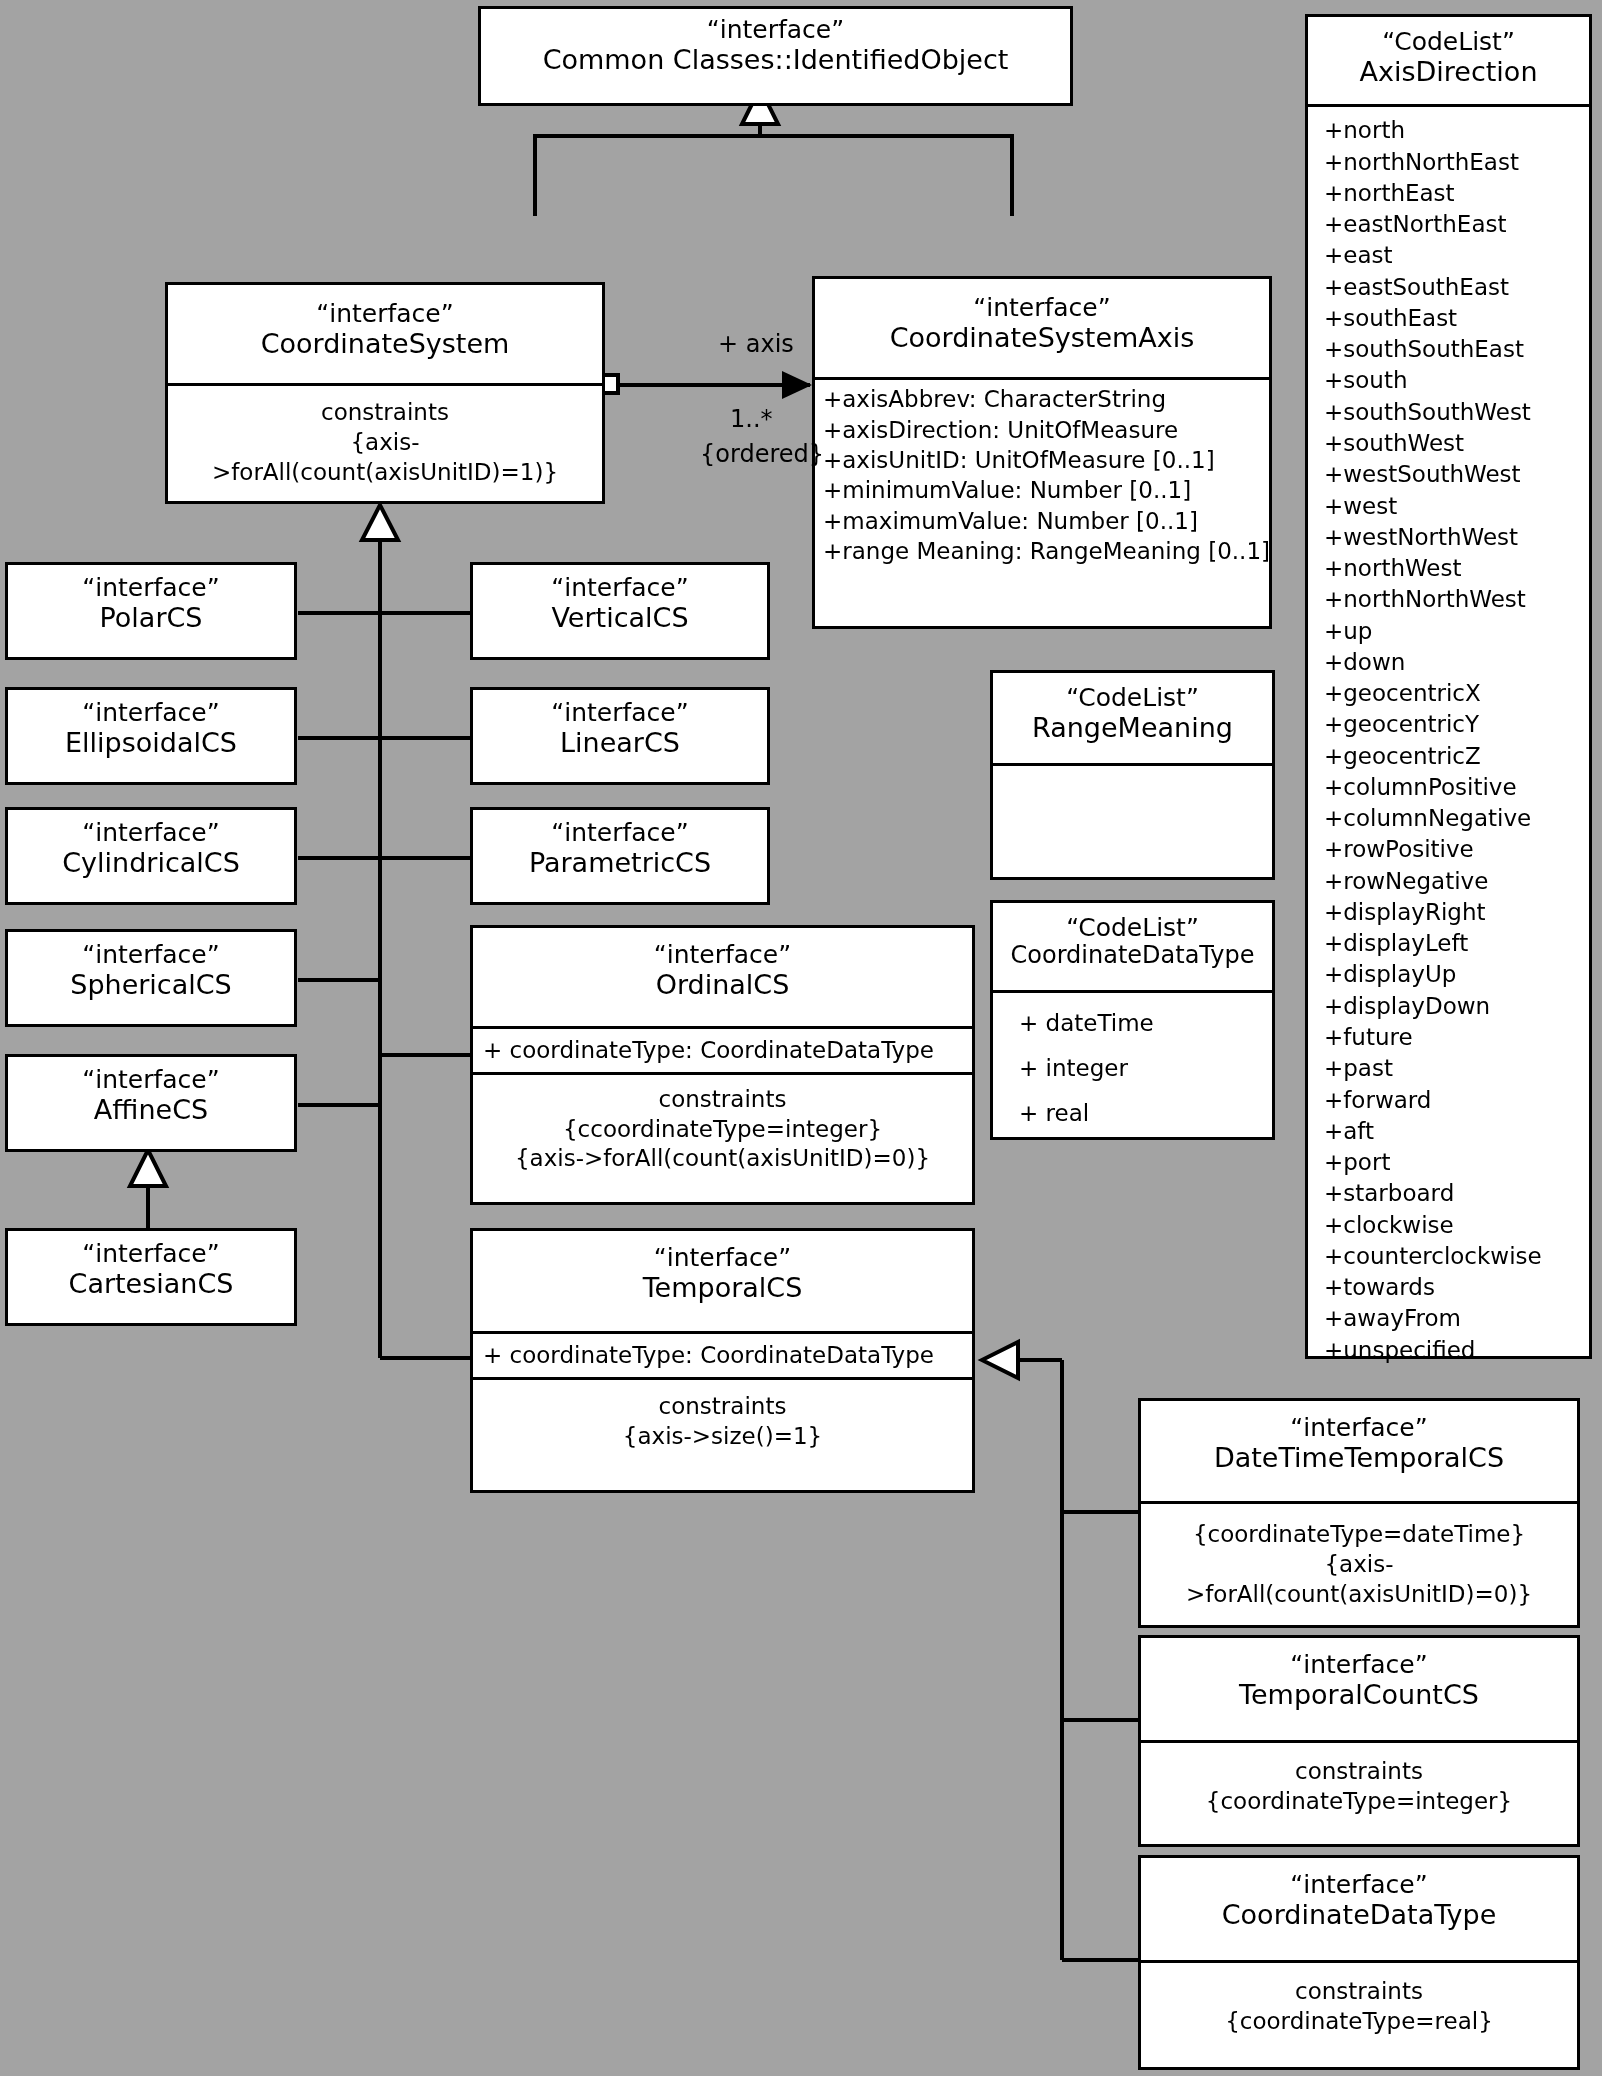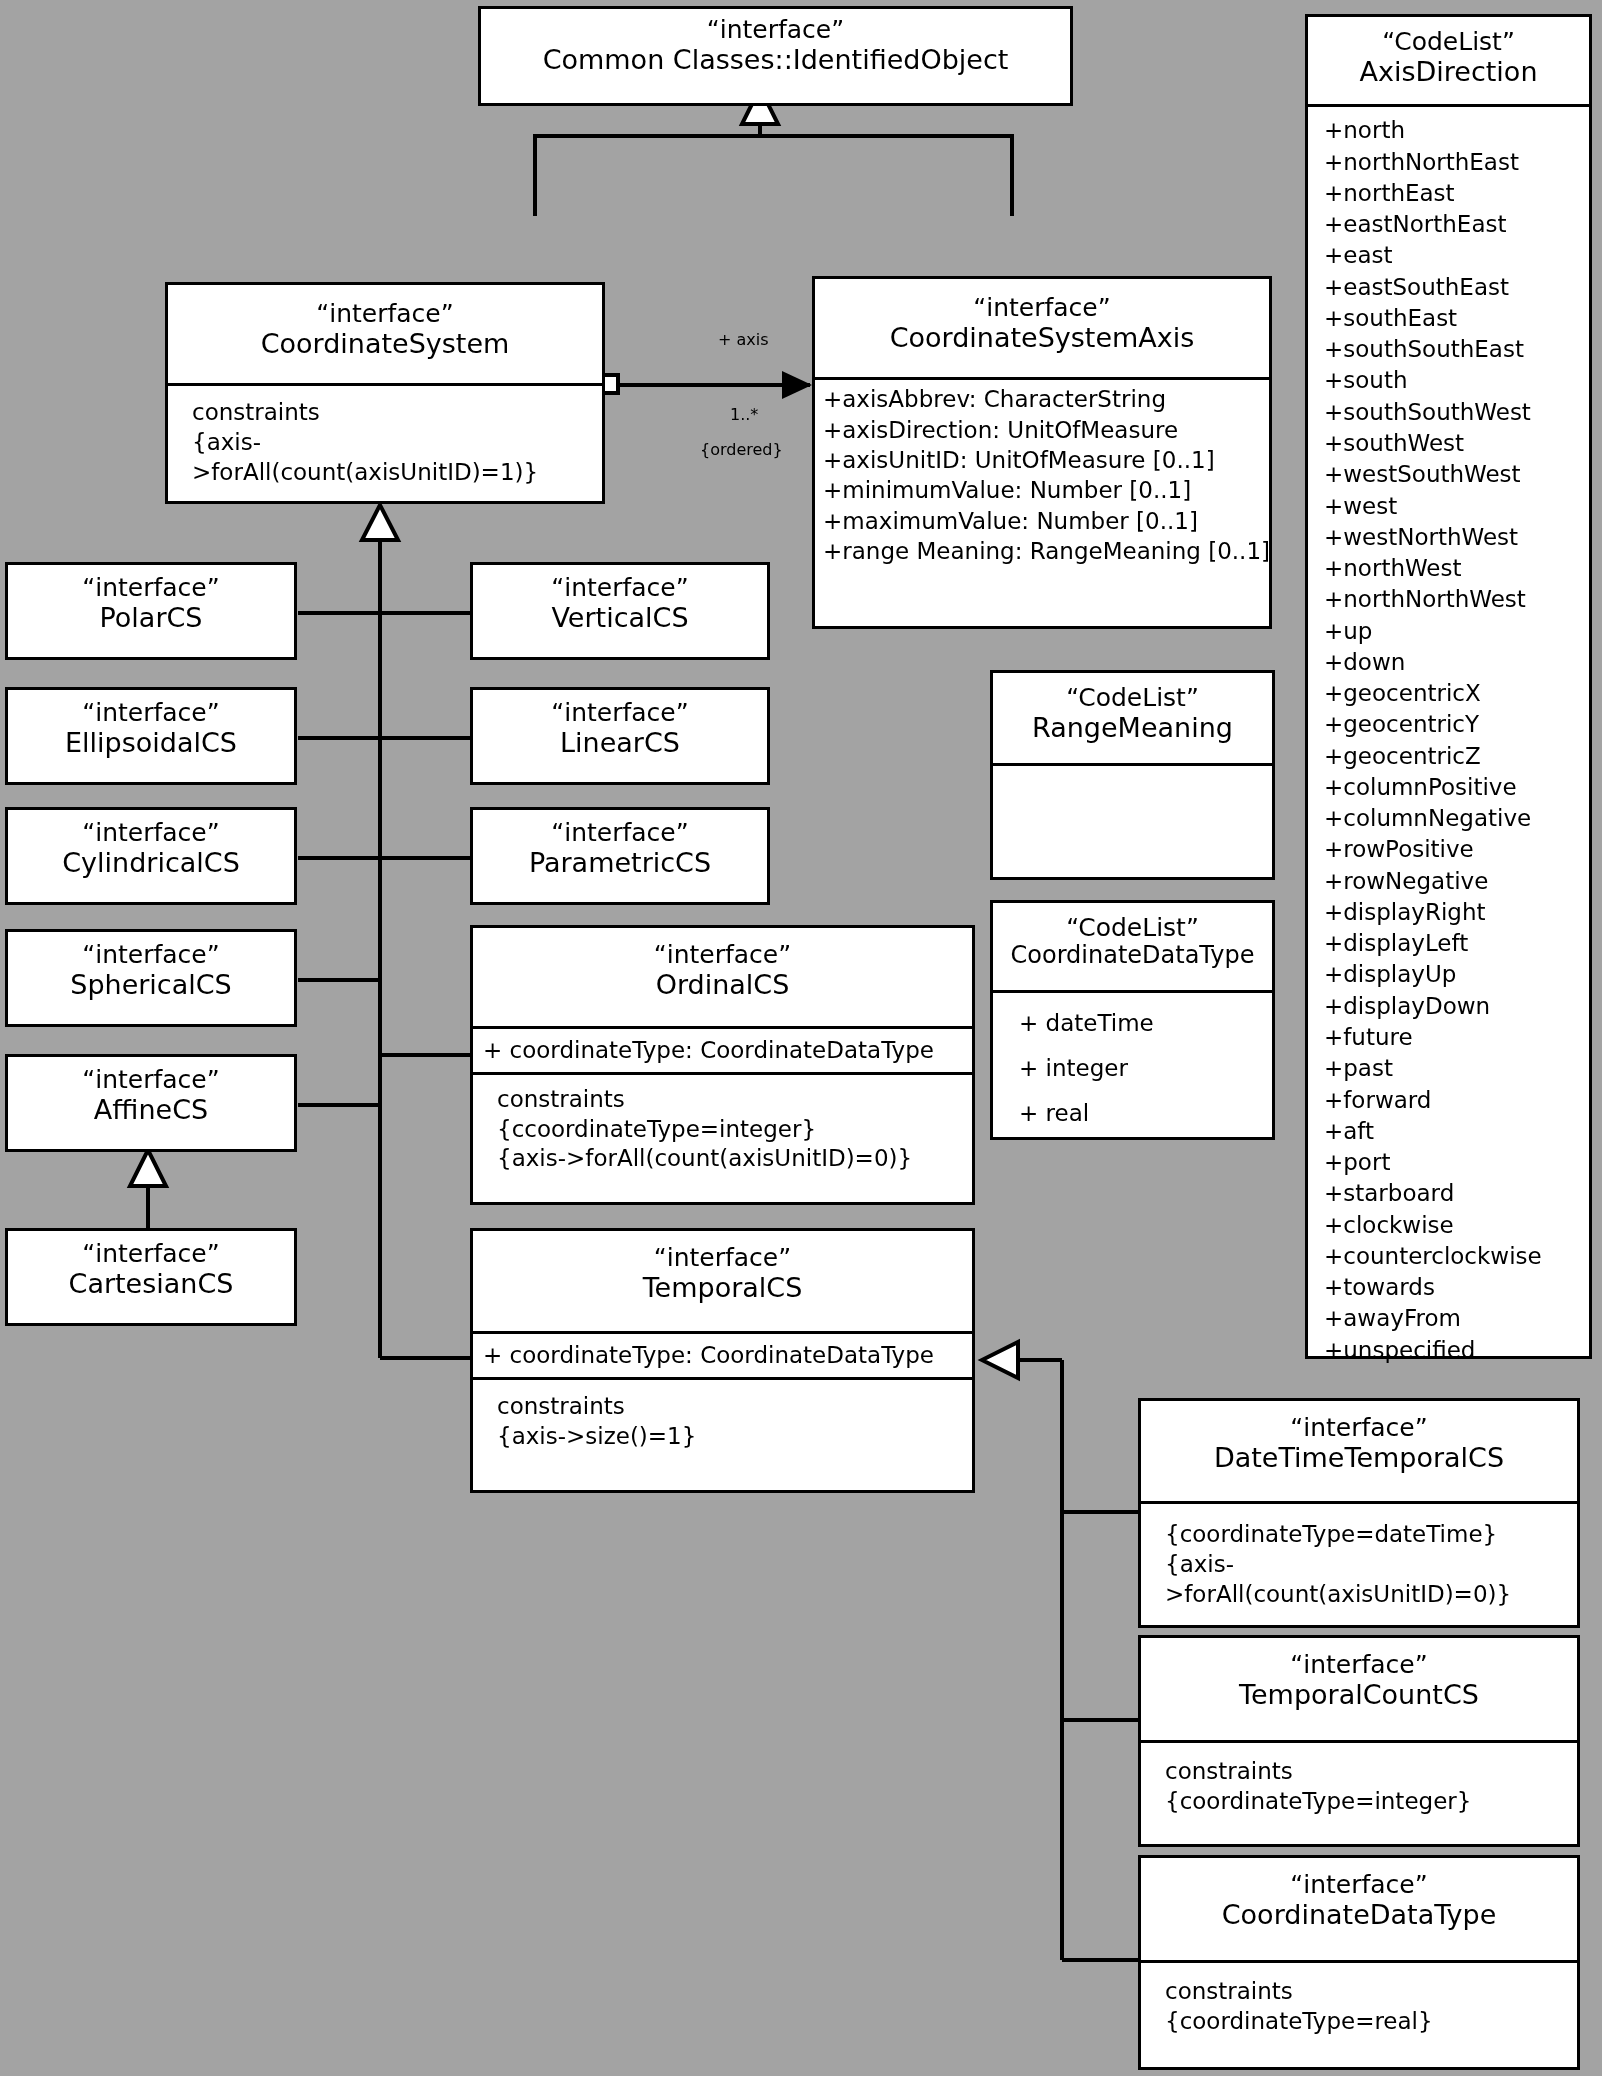--- a/index.html
+++ b/index.html
@@ -5,28 +5,28 @@
   html,body{margin:0;padding:0;background:#ffffff;}
   body{font-family:"DejaVu Sans", sans-serif;}
   #canvas{position:relative;width:1602px;height:2076px;background:#a3a3a3;overflow:hidden;}
 
   .box{position:absolute;border:3px solid #000;background:#fff;box-sizing:border-box;}
   .hdr{padding:6px 8px 8px;text-align:center;line-height:1.16;}
   .stereo{font-size:25px;letter-spacing:0px;}
   .cname{font-size:27px;letter-spacing:0px;}
   .cname.sm{font-size:24px;}
   .sep{border-top:3px solid #000;}
-  .sect{padding:7px 24px;text-align:left;font-size:23px;line-height:1.3;}
+  .sect{padding:7px 24px;text-align:center;font-size:23px;line-height:1.3;}
   .attrs{padding:4px 6px 6px 8px;font-size:23px;line-height:1.32;text-align:left;}
   .attrs div{white-space:nowrap;}
   .codeitems{padding:8px 24px 8px 16px;font-size:23px;line-height:1.36;text-align:left;}
   .codeitems div{white-space:nowrap;}
   .codeitems.sparse{line-height:1.95;padding-left:26px;}
 
-  .lbl{position:absolute;font-size:16px;white-space:nowrap;}
+  .lbl{position:absolute;font-size:24px;white-space:nowrap;}
 
   svg.ovl{position:absolute;left:0;top:0;width:1602px;height:2076px;pointer-events:none;}
 </style>
 </head>
 <body>
 
 <div id="canvas">
 
   <svg class="ovl" viewBox="0 0 1602 2076">
 

